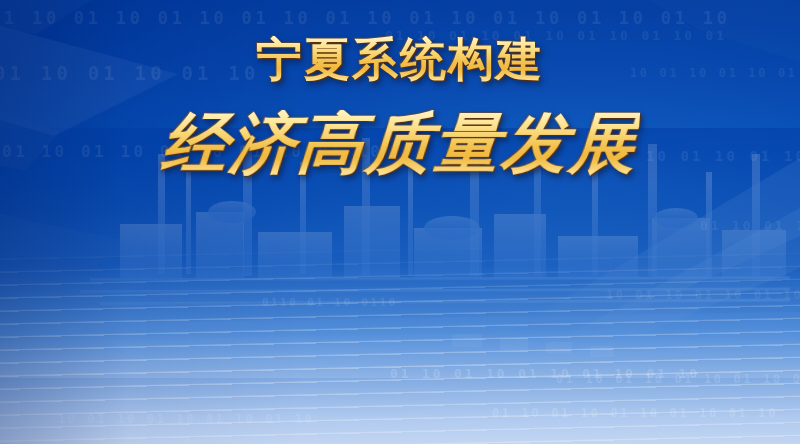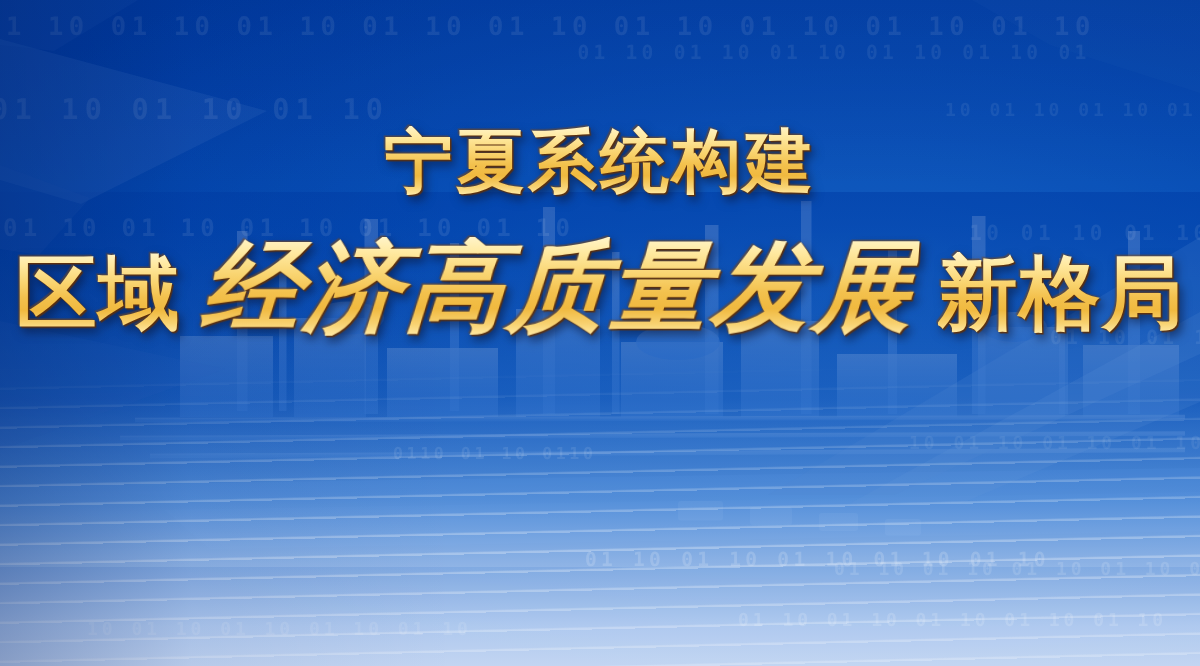--- a/index.html
+++ b/index.html
@@ -134,21 +134,21 @@
 
   
 
   .title-block {
     position: absolute;
     inset: 0;
     display: flex;
     flex-direction: column;
     align-items: center;
     justify-content: flex-start;
-    padding-top: 84px;
+    padding-top: 36px;
     box-sizing: border-box;
     z-index: 5;
   }
 
   .tline {
     line-height: 1;
     white-space: nowrap;
     font-weight: 700;
   }
 
@@ -315,21 +315,19 @@
 
   <div class="bg-streaks"></div>
 
   <div class="bg-vignette"></div>
 
   <div class="title-block">
 
     <div class="tline line-top gold">宁夏系统构建</div>
 
     <div class="tline line-mid">
-      <span class="mid-side gold">区域</span>
       <span class="mid-core gold">经济高质量发展</span>
-      <span class="mid-side gold">新格局</span>
     </div>
 
 
   </div>
 
 </div>
 
 </body></html>

